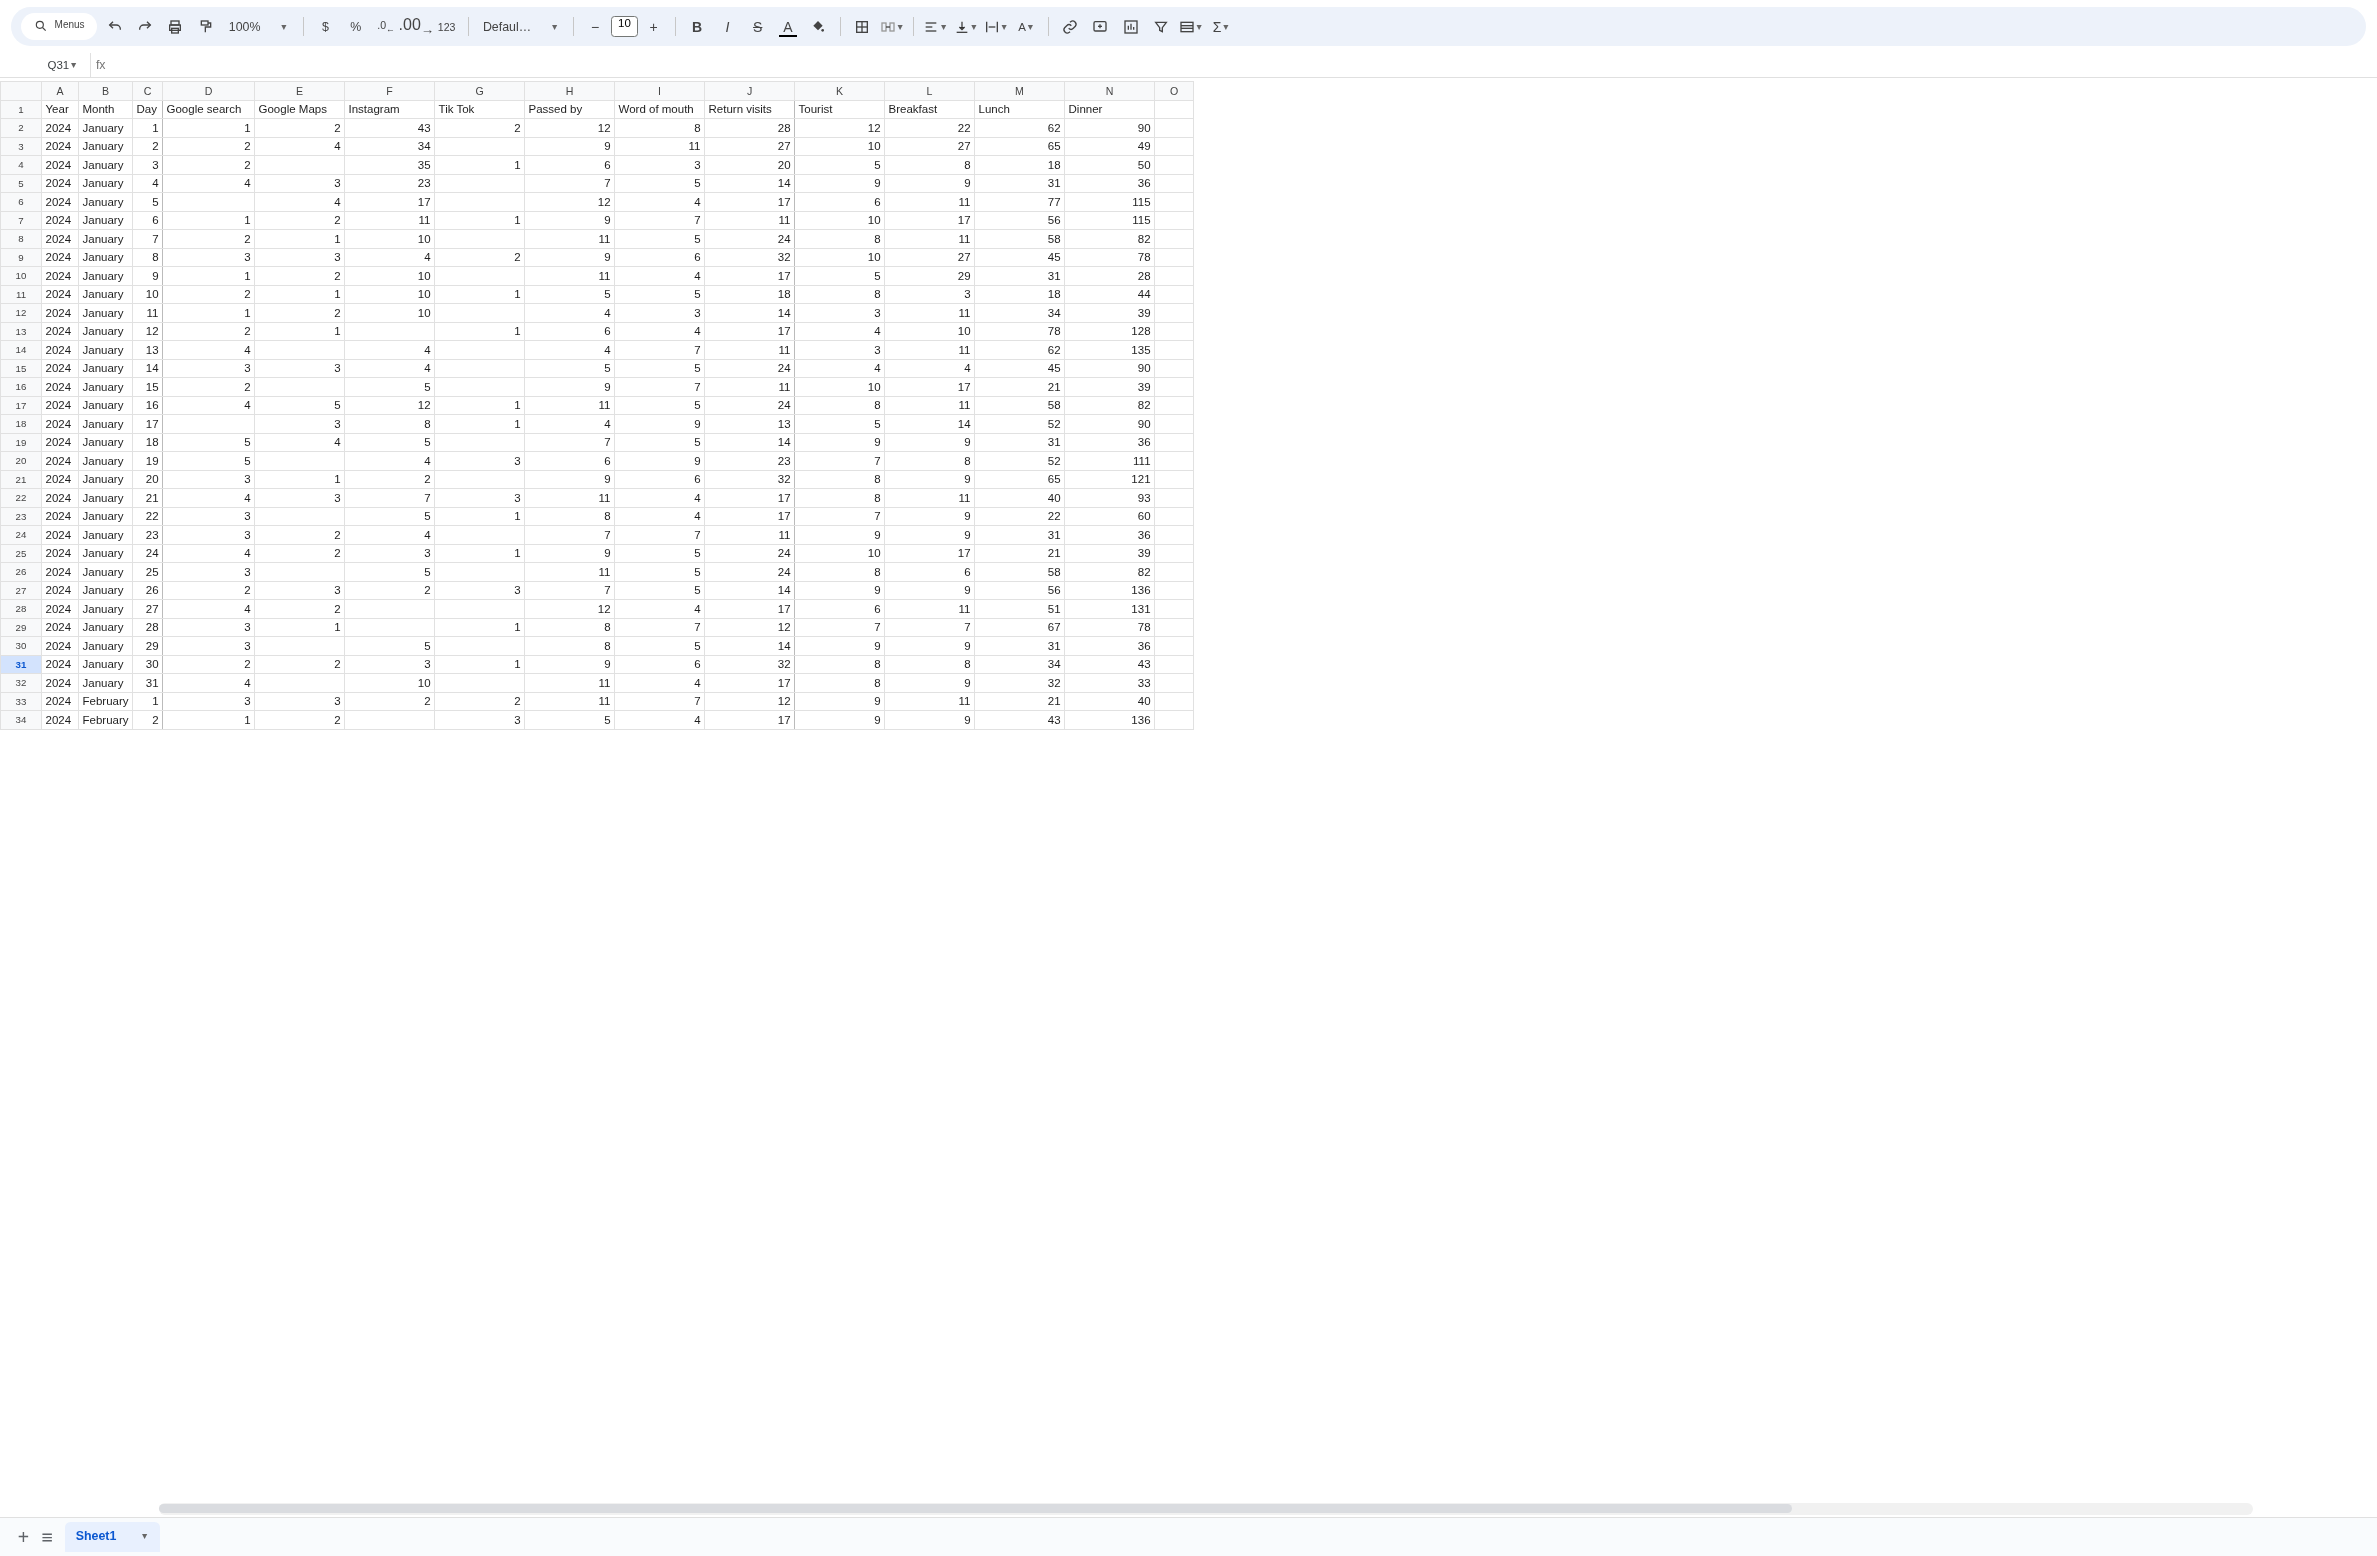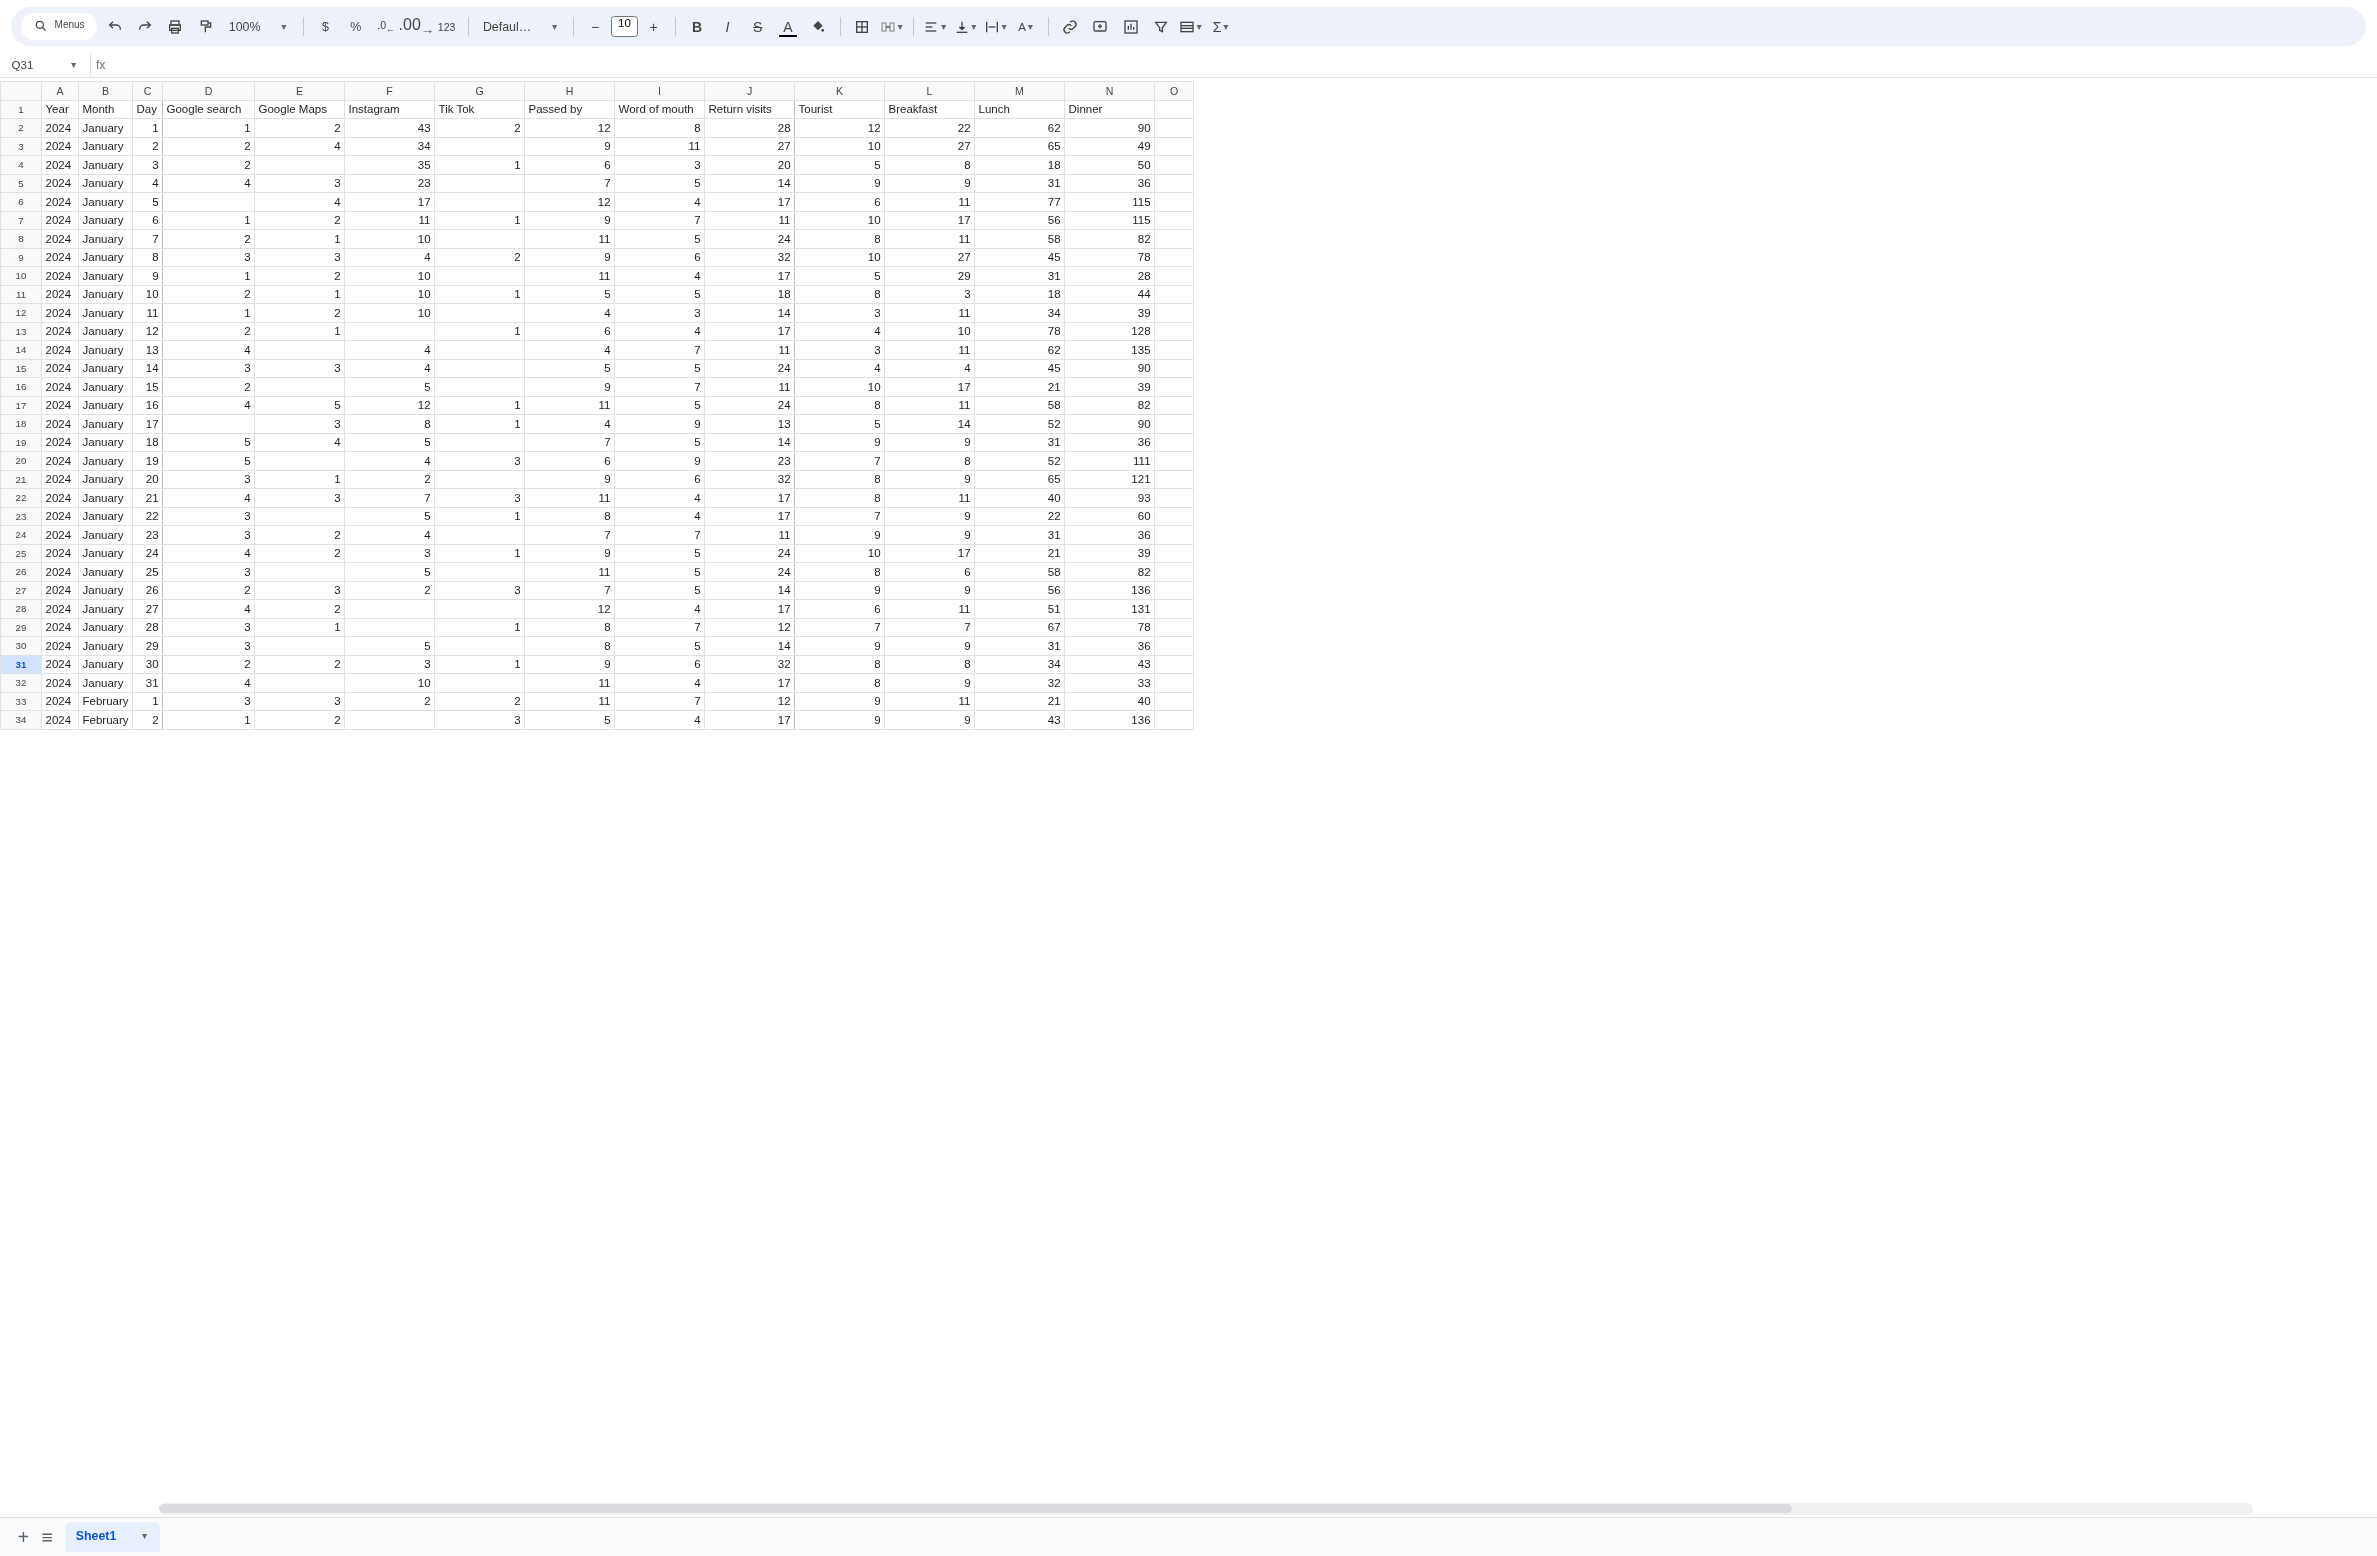--- a/index.html
+++ b/index.html
@@ -46,21 +46,21 @@
   .underline-a { position:relative; }
   .underline-a::after { content:""; position:absolute; left:3.5px; right:3.5px; bottom:1.8px; height:2.6px; background:#000; }
   .fill-bucket { position:relative; }
 
   
   .formula-row {
     display:flex; align-items:center; height:25px; border-bottom:0.9px solid #e0e0e0;
     padding-left:5.3px; gap:5.3px;
   }
   .name-box {
-    width:79px; display:flex; align-items:center; justify-content:space-between;
+    width:79px; display:flex; align-items:center; justify-content:flex-end;
     border:0.9px solid transparent; padding:1.8px 5.3px; font-size:11.5px; color:#3c4043;
   }
   .fx { color:#777; font-size:12.4px; padding:0 5.3px; border-left:0.9px solid #e0e0e0; height:100%; display:flex; align-items:center;}
   
   
   .grid-wrap {
     position:absolute; left:0; right:0; top:81px; bottom:39px; overflow:hidden;
   }
   .grid {
     border-collapse:collapse; table-layout:fixed; font-size:11.5px; color:#1f1f1f;

